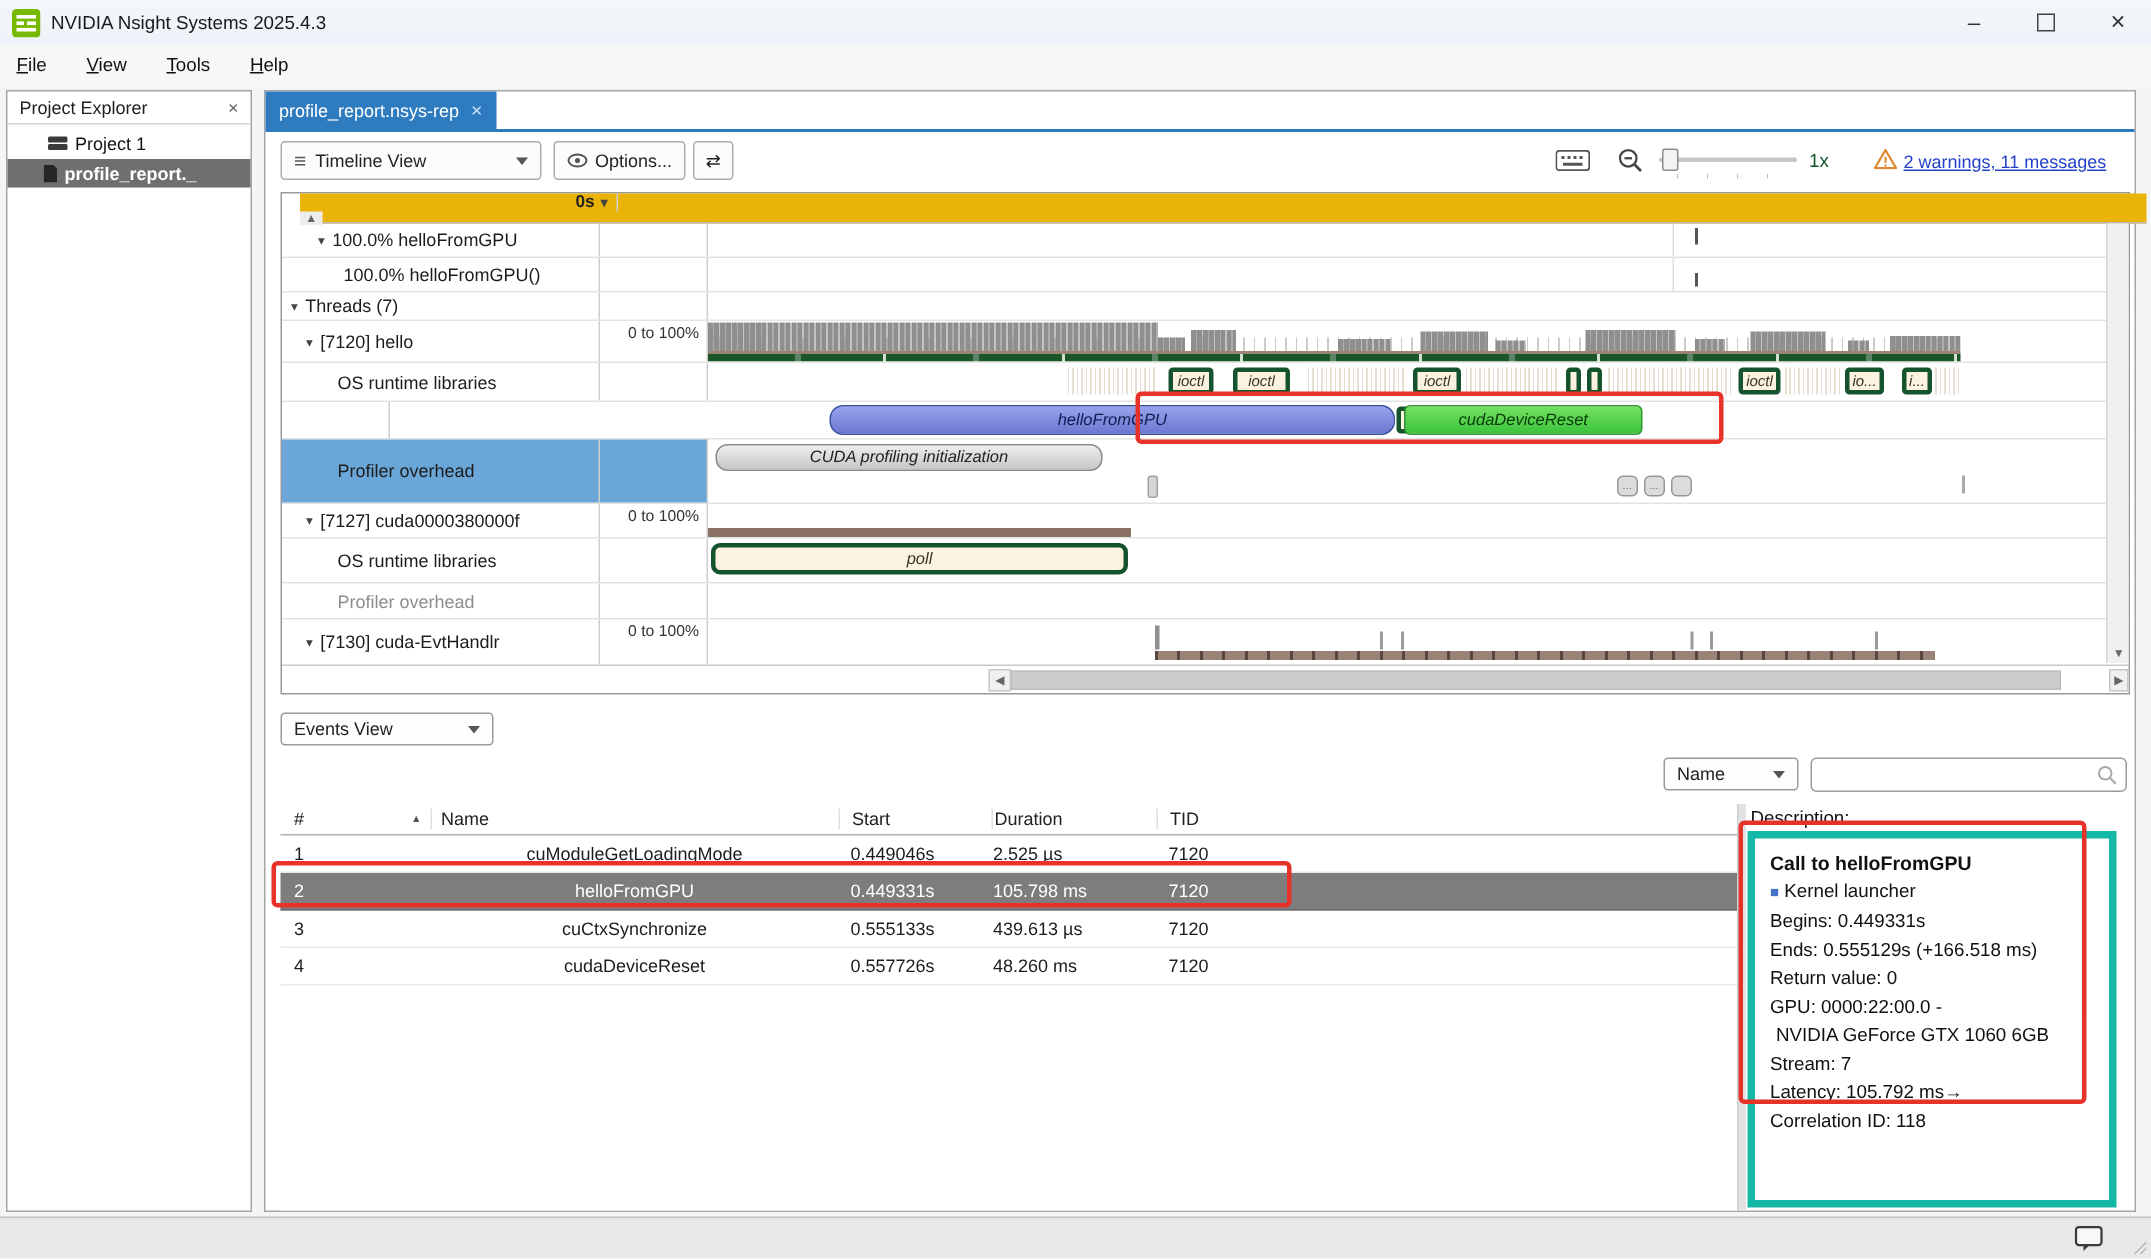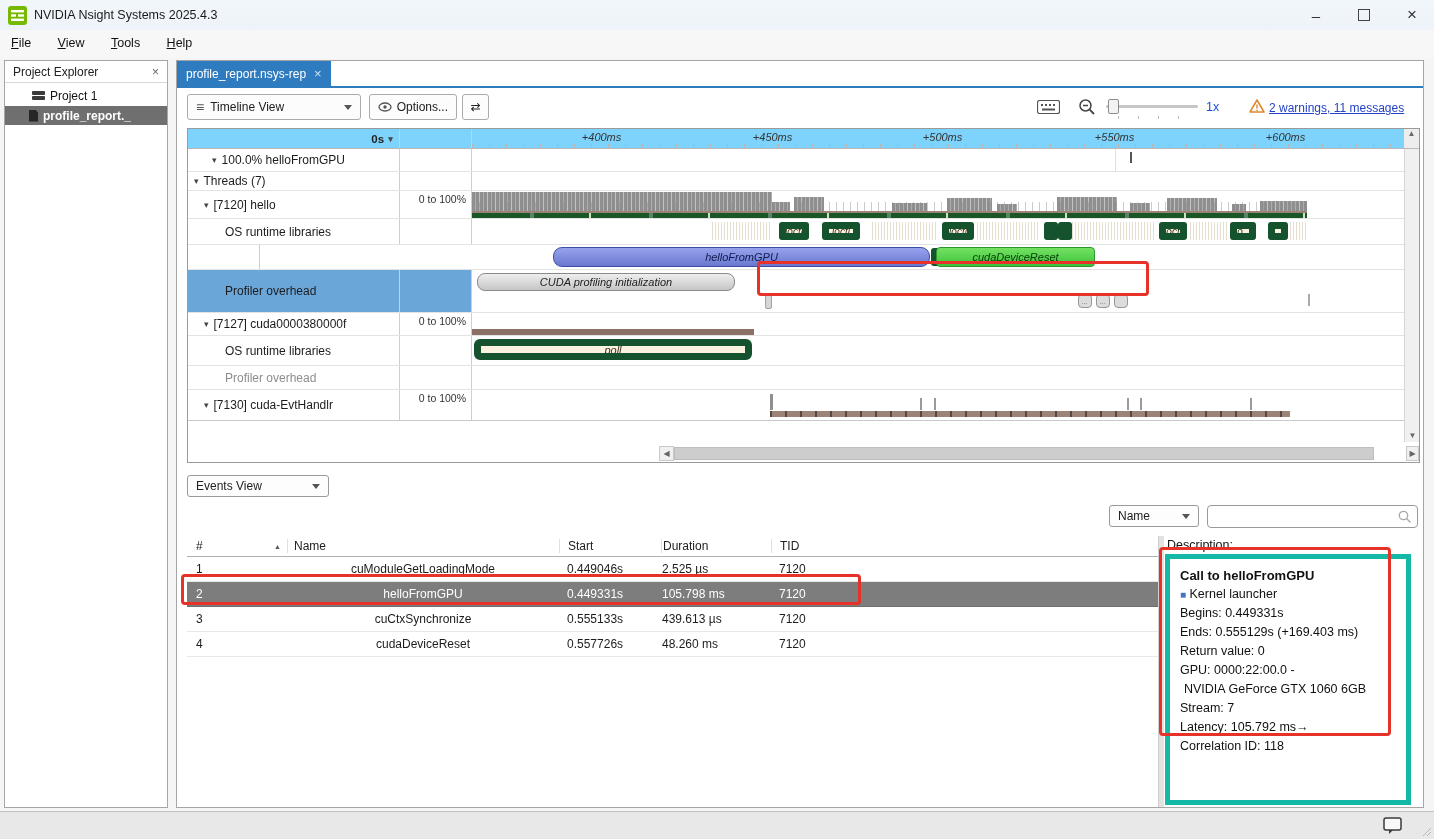--- a/index.html
+++ b/index.html
@@ -26,34 +26,34 @@
   
   .main{left:176px;top:60px;width:1248px;height:748px;}
   .tab{left:0;top:0;height:25px;background:#2e7cbf;color:#fff;display:flex;align-items:center;padding:0 9px;font-size:12px;}
   .tab .tab-x{margin-left:8px;color:#cfe3f3;font-size:13px;}
   .tab-line{left:0;top:25px;width:1246px;height:2px;background:#2e7cbf;}
   .tbtn{height:26px;border:1px solid #ababab;border-radius:3px;background:#fcfcfc;display:flex;align-items:center;font-size:12px;color:#222;padding:0 8px;}
   .ddown-arrow{width:0;height:0;border-left:4px solid transparent;border-right:4px solid transparent;border-top:5px solid #555;}
   .link{font-size:12px;color:#2442c8;text-decoration:underline;}
   
   .tl{left:10px;top:67px;width:1233px;height:335px;border:1px solid #9a9a9a;background:#fff;}
-  .tl-head{left:0;top:0;width:1231px;height:20px;background:#7dd3fc;border-bottom:1px solid #b8b8b8;display:flex;}
+  .tl-head{left:12px;top:0;width:1231px;height:20px;background:#eab308;border-bottom:1px solid #b8b8b8;display:flex;flex-direction:column;}
   .cell-lbl{width:212px;border-right:1px solid #cfcfcf;box-sizing:border-box;}
   .cell-val{width:72px;border-right:1px solid #cfcfcf;box-sizing:border-box;}
   .cell-trk{width:934px;position:relative;box-sizing:border-box;overflow:hidden;font-style:italic;}
   .ruler-origin{display:flex;align-items:center;justify-content:flex-end;gap:4px;padding-right:6px;font-size:11.5px;font-weight:bold;color:#222;}
   .ruler-lab{position:absolute;top:2px;transform:translateX(-50%);font-size:11px;color:#333;}
   .ruler-ticks{position:absolute;left:0;bottom:0;width:100%;height:4px;background:repeating-linear-gradient(90deg,#b5b5b5 0 1px,transparent 1px 17px);}
   .tl-row{display:flex;border-bottom:1px solid #e3e3e3;box-sizing:border-box;}
   .tl-lbl{font-size:12px;color:#1c1c1c;display:flex;align-items:center;gap:5px;}
   .tree-arrow{font-size:9px;color:#444;}
   .tl-val{font-size:10.5px;color:#333;text-align:right;padding:2px 5px 0 0;}
   .hl-blue{background:#6ba6d9;}
   .bar{position:absolute;border-radius:3px;font-size:10px;display:flex;align-items:center;justify-content:center;box-sizing:border-box;white-space:nowrap;overflow:hidden;}
-  .bar-cream{background:#fbf3df;border:7px solid #14532d;color:#3c3425;height:18px;top:3px;}
+  .bar-cream{background:#fbf3df;border:3px solid #14532d;color:#3c3425;height:18px;top:3px;}
   .hatch{position:absolute;top:3px;height:18px;background:repeating-linear-gradient(90deg,rgba(190,170,130,.38) 0 1px,transparent 1px 3px);}
   .kernel-bar{background:linear-gradient(#97a3ec,#6a78d0);border:1px solid #3c4fa0;color:#101c50;border-radius:9px;font-size:11px;height:20px;top:2px;}
   .reset-bar{background:linear-gradient(#74e162,#3cc23c);border:1px solid #2e962e;color:#063c06;border-radius:4px;font-size:11px;height:20px;top:2px;}
   .init-bar{background:linear-gradient(#eee,#c6c6c6);border:1px solid #8a8a8a;border-radius:8px;color:#222;font-size:11px;height:18px;top:3px;}
   .mini-bar{background:#dcdcdc;border:1px solid #979797;border-radius:4px;height:14px;top:24px;color:#666;font-size:7px;}
   .tick{position:absolute;background:#9a9a9a;width:2px;}
   .hist{position:absolute;left:0;top:0;width:835px;height:100%;}
   .hist .hseg{position:absolute;bottom:7px;background:repeating-linear-gradient(90deg,#8f8f8f 0 3px,#adadad 3px 4px,#8f8f8f 4px 7px,#c2c2c2 7px 8px);}
   .hist .brown-line{position:absolute;left:0;bottom:5px;width:100%;height:2px;background:#9b8377;}
   .hist .green-strip{position:absolute;left:0;bottom:0;width:100%;height:5px;background:repeating-linear-gradient(90deg,#1a5626 0 58px,#5a8468 58px 62px,#1a5626 62px 117px,#cfe0cf 117px 119px);}
@@ -160,21 +160,21 @@
         <circle cx="7.5" cy="7.5" r="5.5" fill="none" stroke="#444" stroke-width="1.5"></circle>
         <line x1="5" y1="7.5" x2="10" y2="7.5" stroke="#444" stroke-width="1.5"></line>
         <line x1="11.7" y1="11.7" x2="16" y2="16" stroke="#444" stroke-width="1.8"></line>
       </svg>
   </span>
   <div class="abs" style="left:929px;top:38px;width:92px;height:16px;">
     <div class="abs" style="left:0;top:6px;width:92px;height:3px;background:#c6c6c6;border-radius:2px;"></div>
     <div class="abs" style="left:2px;top:0;width:11px;height:15px;background:#f3f3f3;border:1px solid #8d8d8d;border-radius:2px;"></div>
     <div class="abs" style="left:12px;top:17px;width:80px;height:3px;background:repeating-linear-gradient(90deg,#bbb 0 1px,transparent 1px 20px);"></div>
   </div>
-  <span class="abs" style="left:1029px;top:39px;font-size:12.5px;color:#1d4ed8;">1x</span>
+  <span class="abs" style="left:1029px;top:39px;font-size:12.5px;color:#14532d;">1x</span>
   <span class="abs" style="left:1072px;top:38px;">
     <svg width="16" height="14">
         <path d="M8 1 L15 13 L1 13 Z" fill="none" stroke="#e0862e" stroke-width="1.5" stroke-linejoin="round"></path>
         <rect x="7.3" y="5.5" width="1.4" height="4" fill="#e0862e"></rect>
         <rect x="7.3" y="10.6" width="1.4" height="1.4" fill="#e0862e"></rect>
       </svg>
   </span>
   <span class="abs link" style="left:1092px;top:40px;">2 warnings, 11 messages</span>
 
   <div class="abs tl">
@@ -205,20 +205,30 @@
             <span class="tree-arrow">▾</span>
             <span>100.0% helloFromGPU</span>
           </div>
         <div class="cell-val tl-val"></div>
         <div class="cell-trk">
             <div class="abs" style="left:643px;top:0;width:1px;height:100%;background:#e0e0e0;"></div>
             <div class="tick" style="left:658px;top:3px;height:11px;background:#555;"></div>
           </div>
       </div>
 
+      <div class="tl-row" style="height:23px;">
+        <div class="cell-lbl tl-lbl" style="padding-left:41px;">
+            <span>100.0% helloFromGPU()</span>
+          </div>
+        <div class="cell-val tl-val"></div>
+        <div class="cell-trk">
+            <div class="abs" style="left:643px;top:0;width:1px;height:100%;background:#e0e0e0;"></div>
+            <div class="tick" style="left:658px;bottom:3px;height:9px;background:#555;"></div>
+          </div>
+      </div>
 
       <div class="tl-row" style="height:19px;">
         <div class="cell-lbl tl-lbl" style="padding-left:6px;">
             <span class="tree-arrow">▾</span>
             <span>Threads (7)</span>
           </div>
         <div class="cell-val tl-val"></div>
         <div class="cell-trk"></div>
       </div>
 
@@ -421,21 +431,21 @@
 
   <div class="abs" style="left:981px;top:475px;width:6px;height:271px;background:#e2e2e2;border-left:1px solid #cfcfcf;"></div>
   <span class="abs" style="left:990px;top:477px;font-size:12.5px;color:#111;">Description:</span>
   <div class="abs" style="left:988px;top:493px;width:246px;height:251px;background:#fff;border:5px solid #14b8a6;padding:7px 10px;overflow:hidden;">
     <div class="desc-line" style="font-weight:bold;font-size:13px;">Call to helloFromGPU</div>
     <div class="desc-line">
       <span style="color:#4472c4;font-size:10px;">■</span>
       <span>Kernel launcher</span>
     </div>
     <div class="desc-line">Begins: 0.449331s</div>
-    <div class="desc-line">Ends: 0.555129s (+169.403 ms)</div>
+    <div class="desc-line">Ends: 0.555129s (+166.518 ms)</div>
     <div class="desc-line">Return value: 0</div>
     <div class="desc-line">GPU: 0000:22:00.0 -</div>
     <div class="desc-line" style="padding-left:4px;">NVIDIA GeForce GTX 1060 6GB</div>
     <div class="desc-line">Stream: 7</div>
     <div class="desc-line">Latency: 105.792 ms→</div>
     <div class="desc-line">Correlation ID: 118</div>
   </div>
 </div>
 
 <div class="abs red-box" style="left:757px;top:261px;width:392px;height:35px;"></div>

